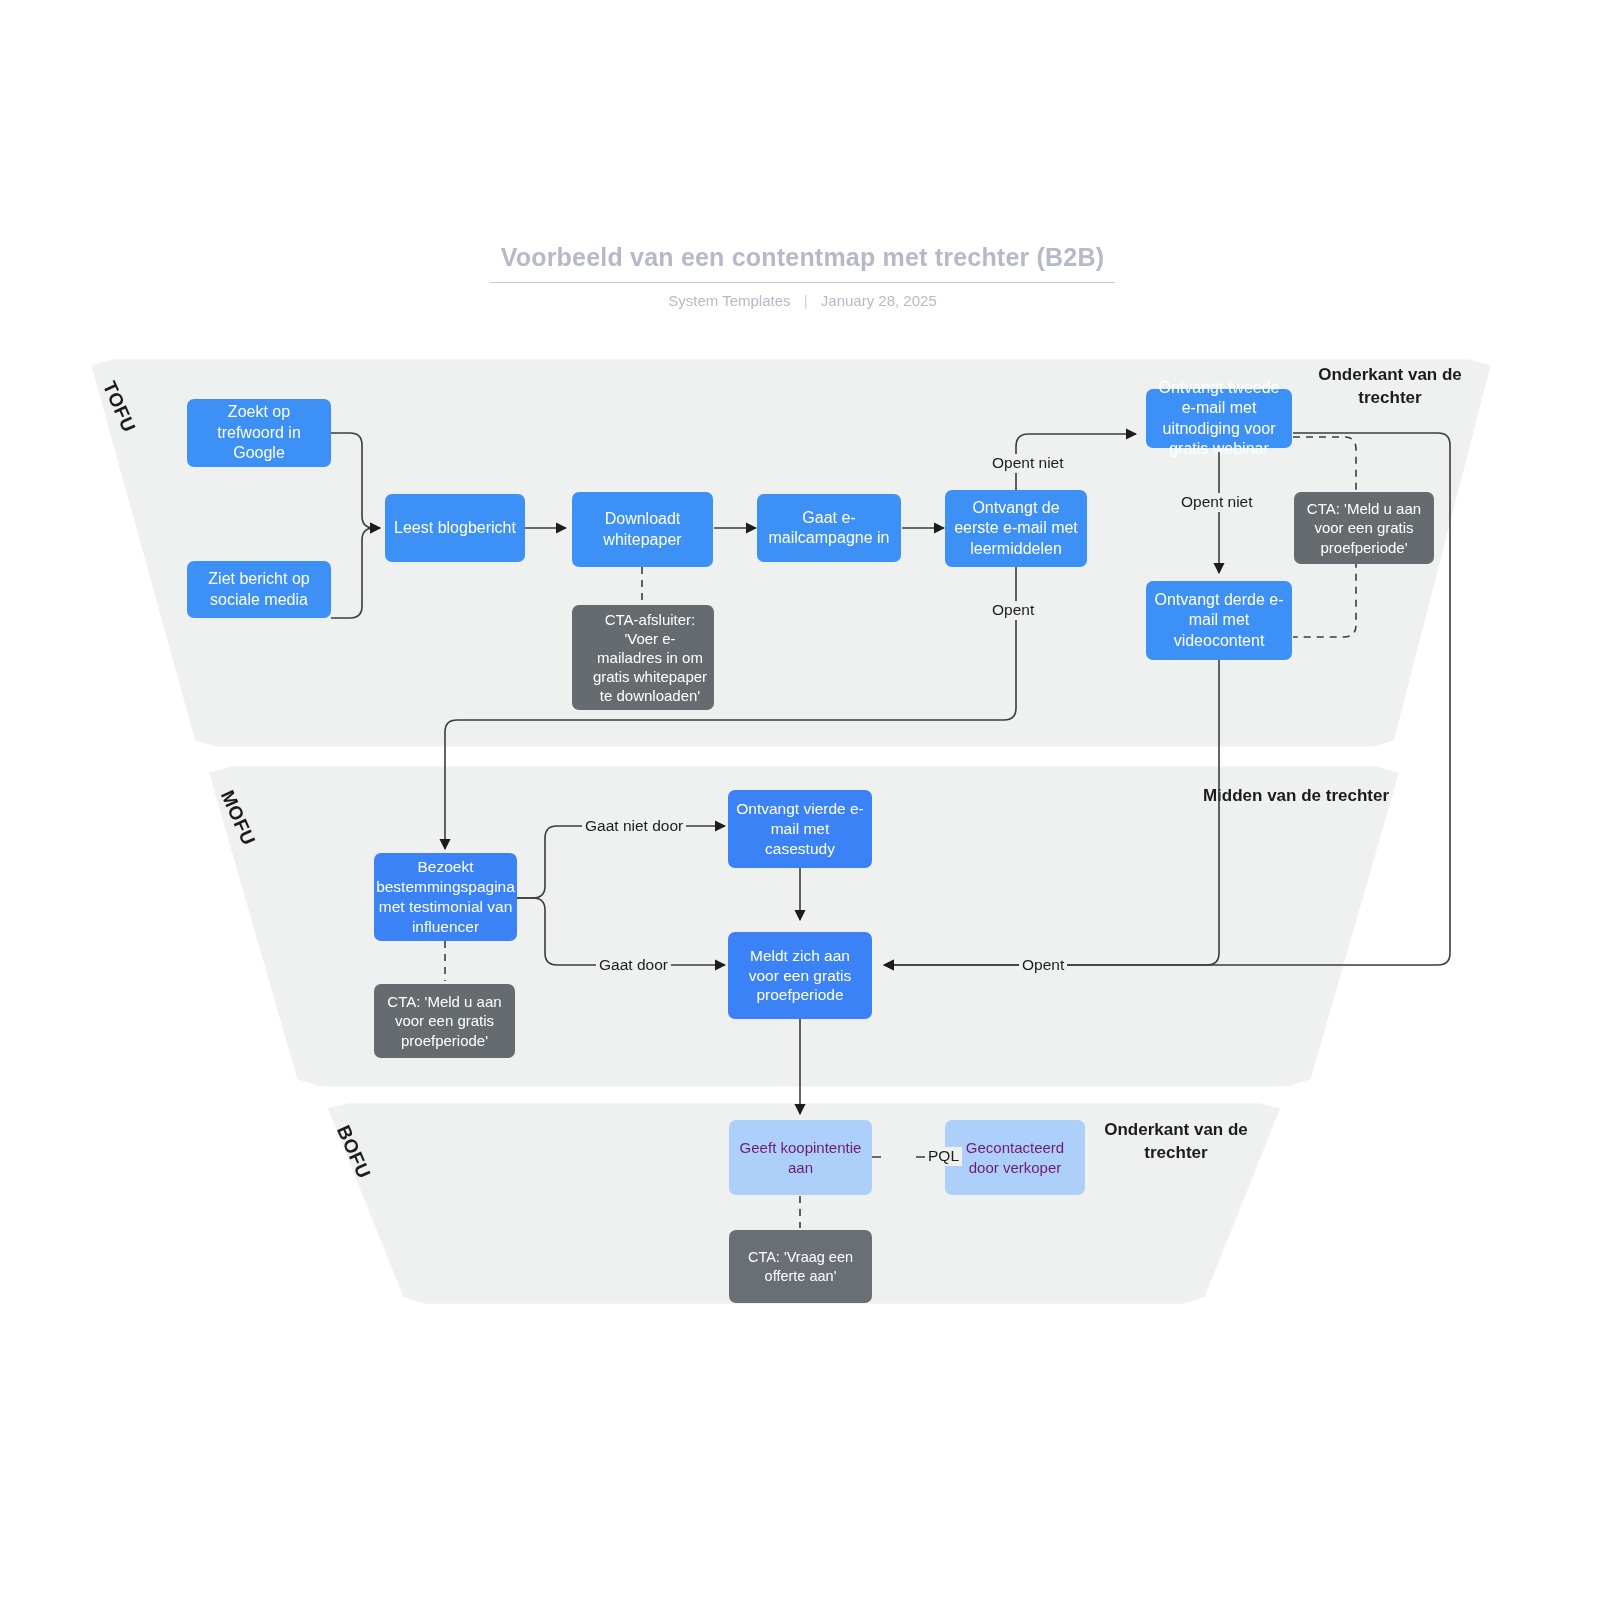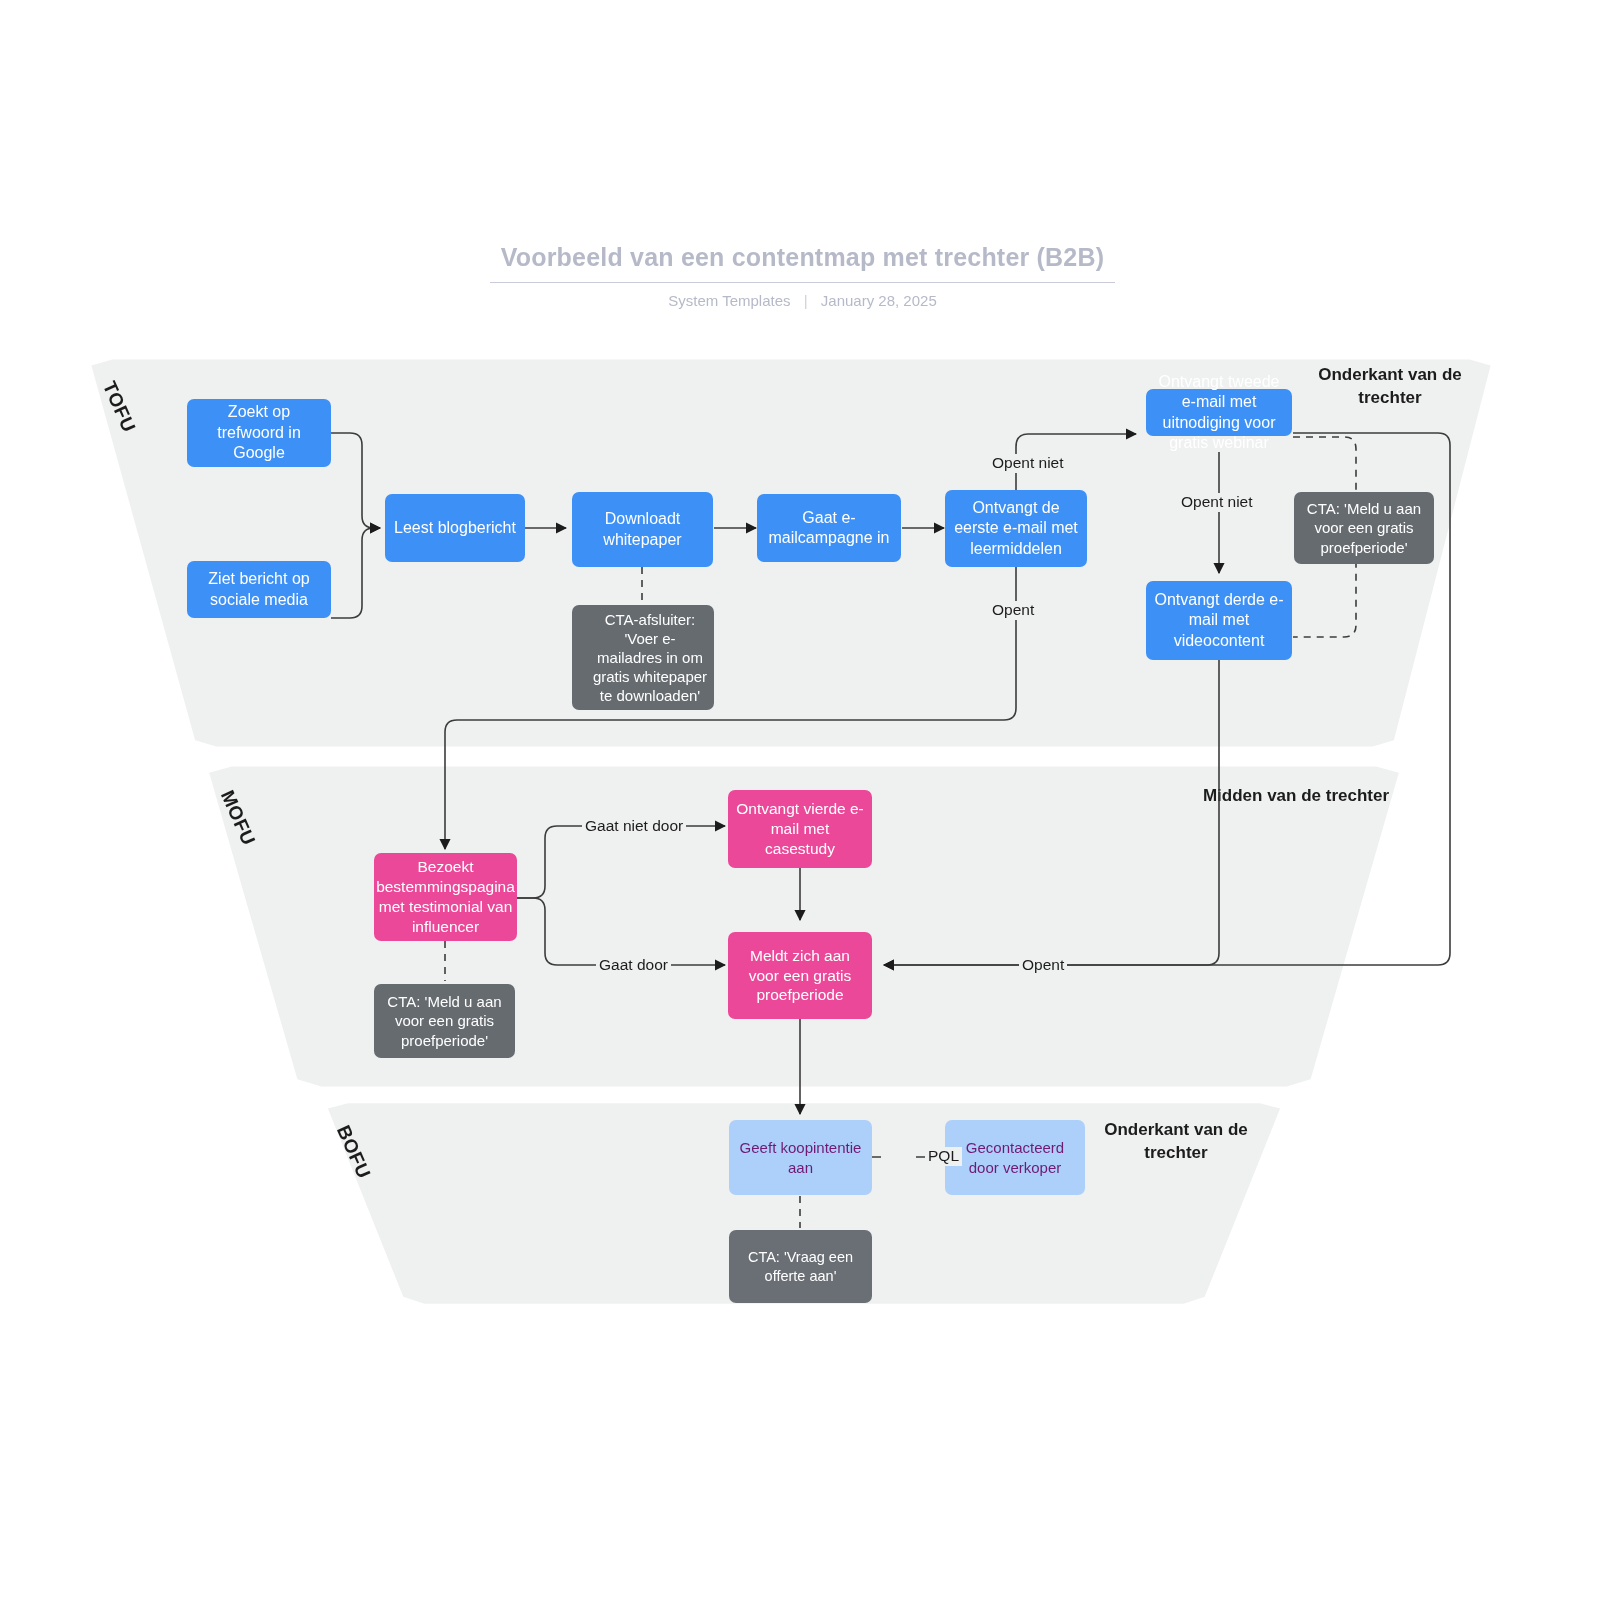--- a/index.html
+++ b/index.html
@@ -34,21 +34,21 @@
             text-align:center;line-height:1.35;}
   #cap-tofu{left:1290px;top:364px;width:200px;}
   #cap-mofu{left:1196px;top:785px;width:200px;}
   #cap-bofu{left:1076px;top:1119px;width:200px;}
 
   
   .node{position:absolute;border-radius:7px;display:flex;align-items:center;
          justify-content:center;text-align:center;color:#ffffff;
          box-sizing:border-box;padding:4px 6px;line-height:1.28;}
   .n-tofu{background:#3d90f5;font-size:16px;}
-  .n-mofu{background:#ec4899;font-size:15.5px;}
+  .n-mofu{background:#3b82f6;font-size:15.5px;}
   .n-bofu{background:#acd0fa;font-size:15px;color:#701a75;}
   .n-cta {background:#666b70;font-size:15px;}
   .n-cta-m{background:#666b70;font-size:15px;}
   .n-cta-b{background:#6a6f75;font-size:14.5px;}
 
   
   .elab{position:absolute;font-size:15.5px;color:#1c1c1c;background:#eff0f0;
         padding:0 3px;white-space:nowrap;line-height:1.2;text-align:center;}
 
   svg#wires{position:absolute;left:0;top:0;width:1600px;height:1600px;
@@ -133,21 +133,21 @@
   <div class="node n-tofu" style="left:187px;top:561px;width:144px;height:57px;">Ziet bericht op sociale media</div>
 
   <div class="node n-tofu" style="left:385px;top:494px;width:140px;height:68px;">Leest blogbericht</div>
 
   <div class="node n-tofu" style="left:572px;top:492px;width:141px;height:75px;">Downloadt whitepaper</div>
 
   <div class="node n-tofu" style="left:757px;top:494px;width:144px;height:68px;">Gaat e-mailcampagne in</div>
 
   <div class="node n-tofu" style="left:945px;top:490px;width:142px;height:77px;">Ontvangt de eerste e-mail met leermiddelen</div>
 
-  <div class="node n-tofu" style="left:1146px;top:389px;width:146px;height:47px;">Ontvangt tweede e-mail met uitnodiging voor gratis webinar</div>
+  <div class="node n-tofu" style="left:1146px;top:389px;width:146px;height:59px;">Ontvangt tweede e-mail met uitnodiging voor gratis webinar</div>
 
   <div class="node n-tofu" style="left:1146px;top:581px;width:146px;height:79px;text-align:center;">Ontvangt derde e-mail met videocontent</div>
 
   <div class="node n-cta" style="left:572px;top:605px;width:142px;height:105px;padding-left:20px;">CTA-afsluiter: 'Voer e-mailadres in om gratis whitepaper te downloaden'</div>
 
   <div class="node n-cta" style="left:1294px;top:492px;width:140px;height:72px;">CTA: 'Meld u aan voor een gratis proefperiode'</div>
 
   <div class="elab" style="left:989px;top:454px;width:56px;">
     <span>Opent niet</span></div>
   <div class="elab" style="left:1178px;top:493px;">

